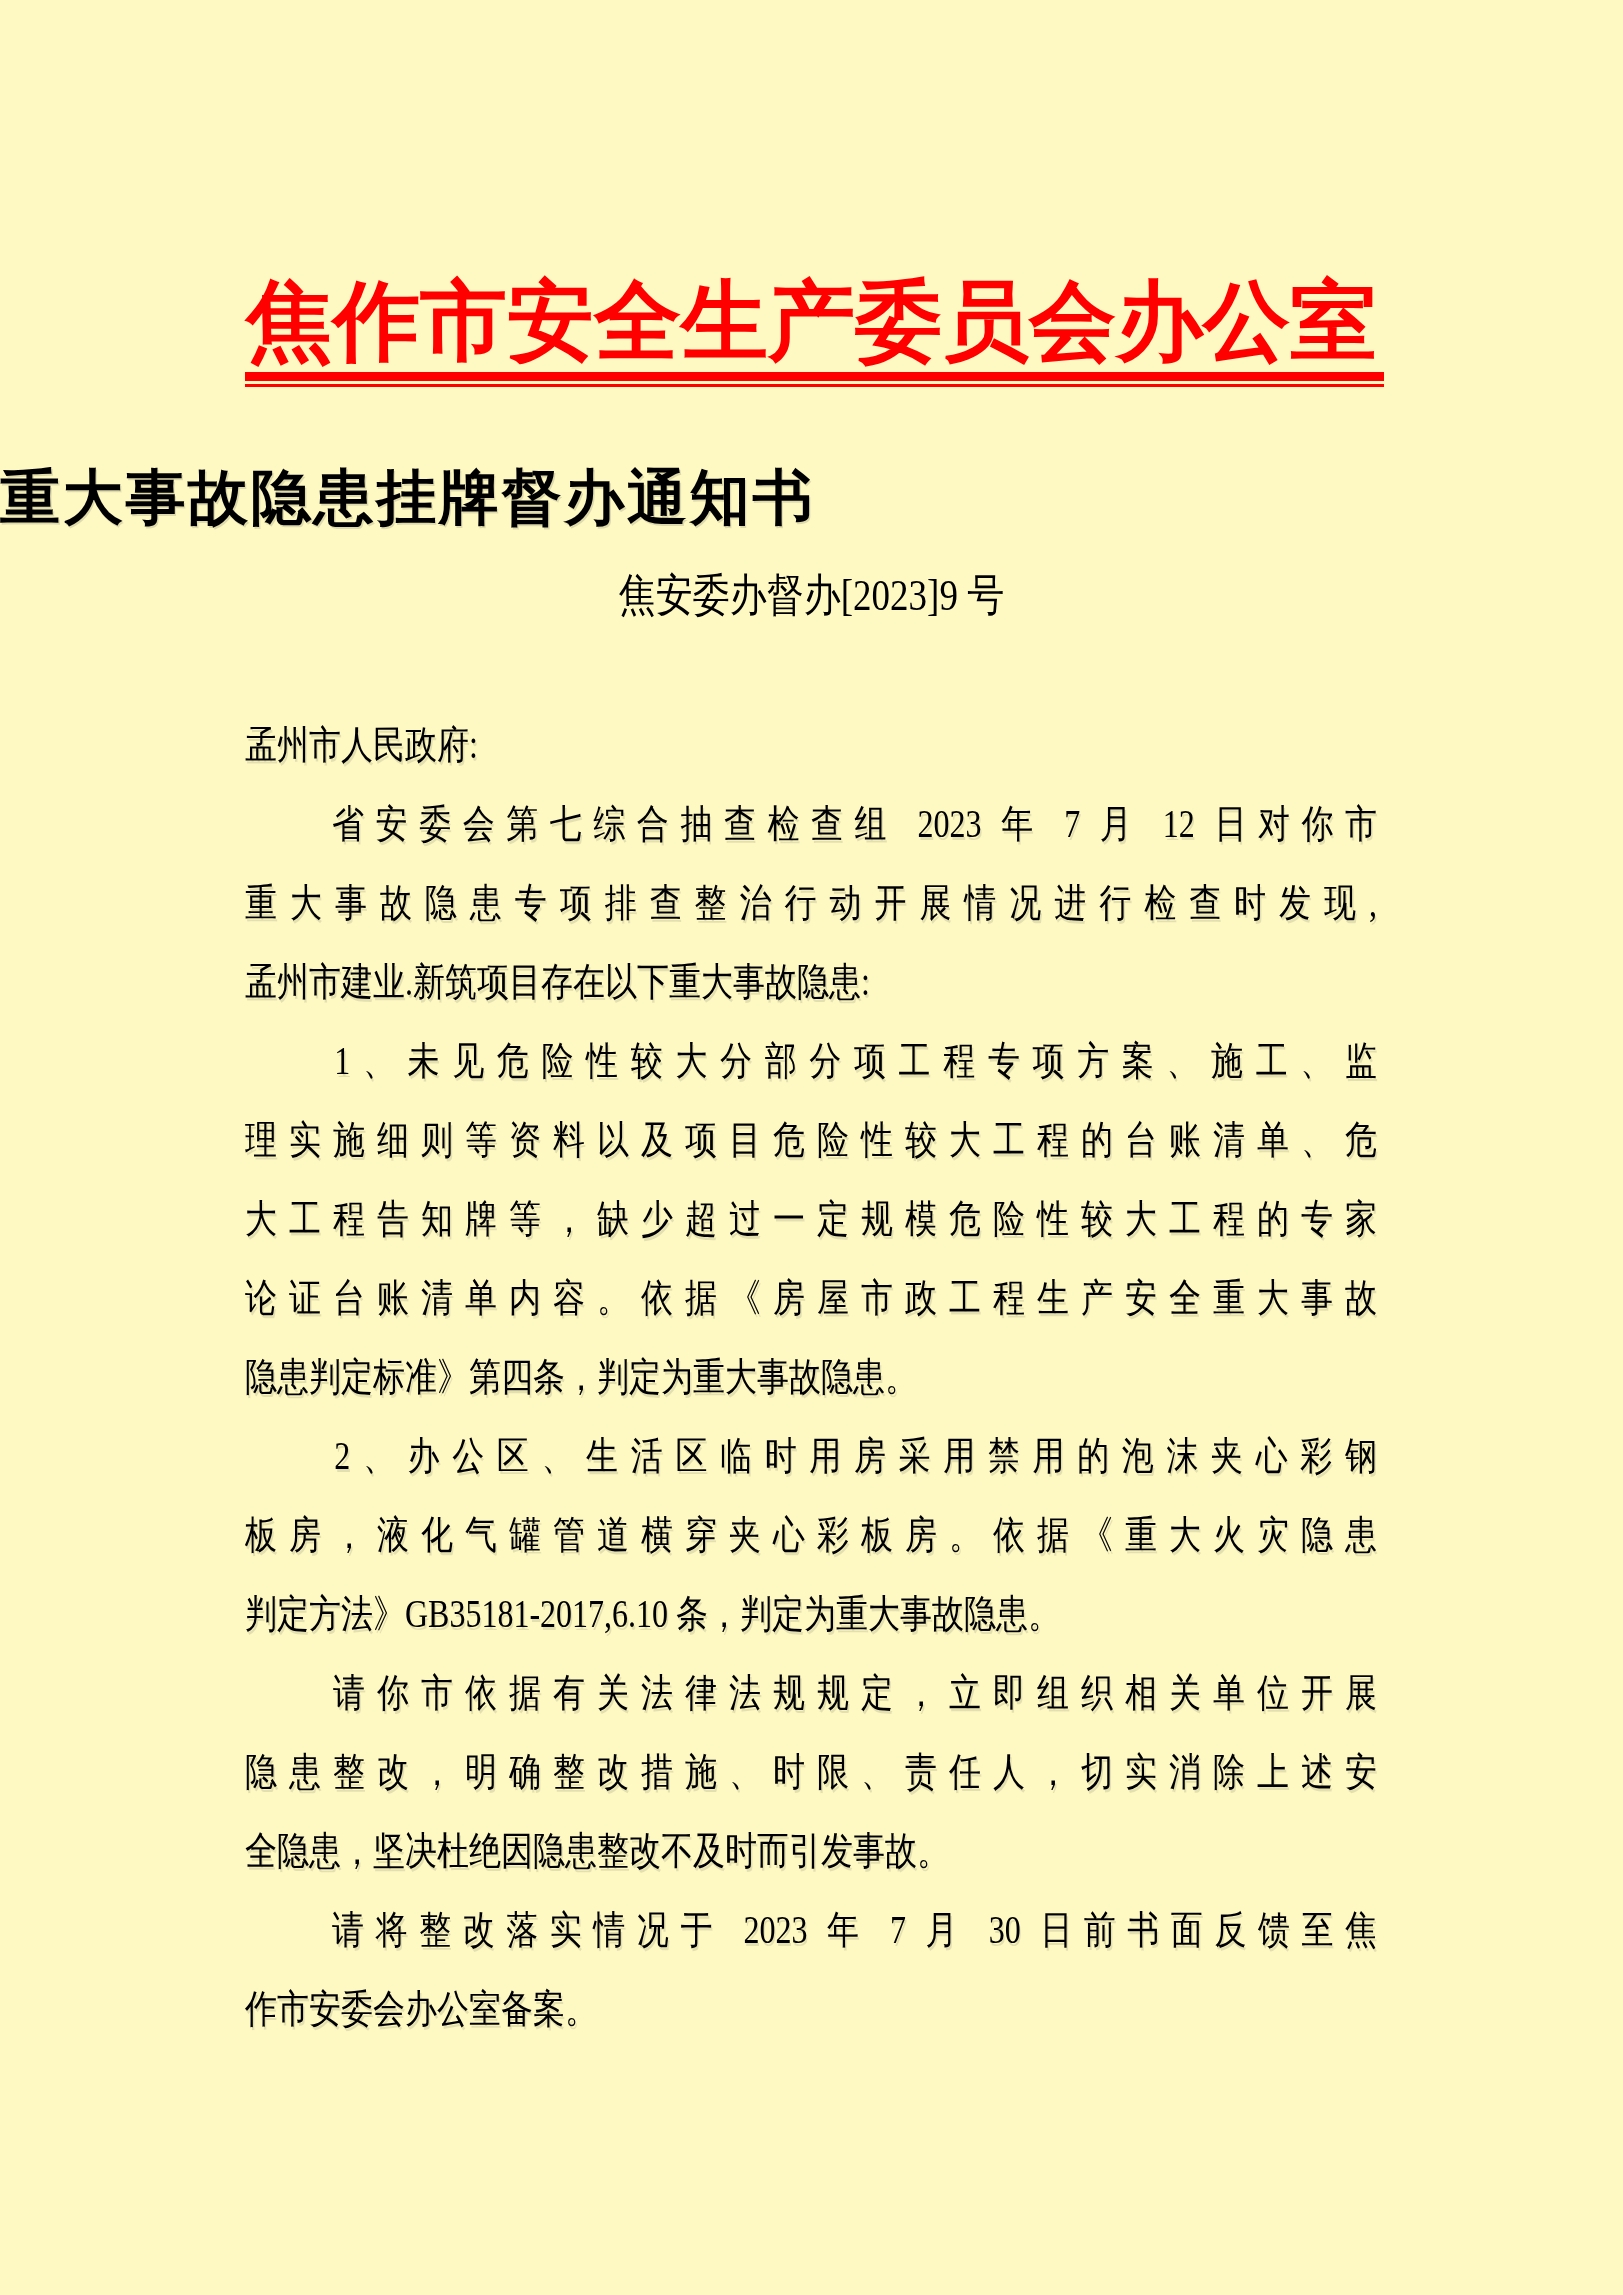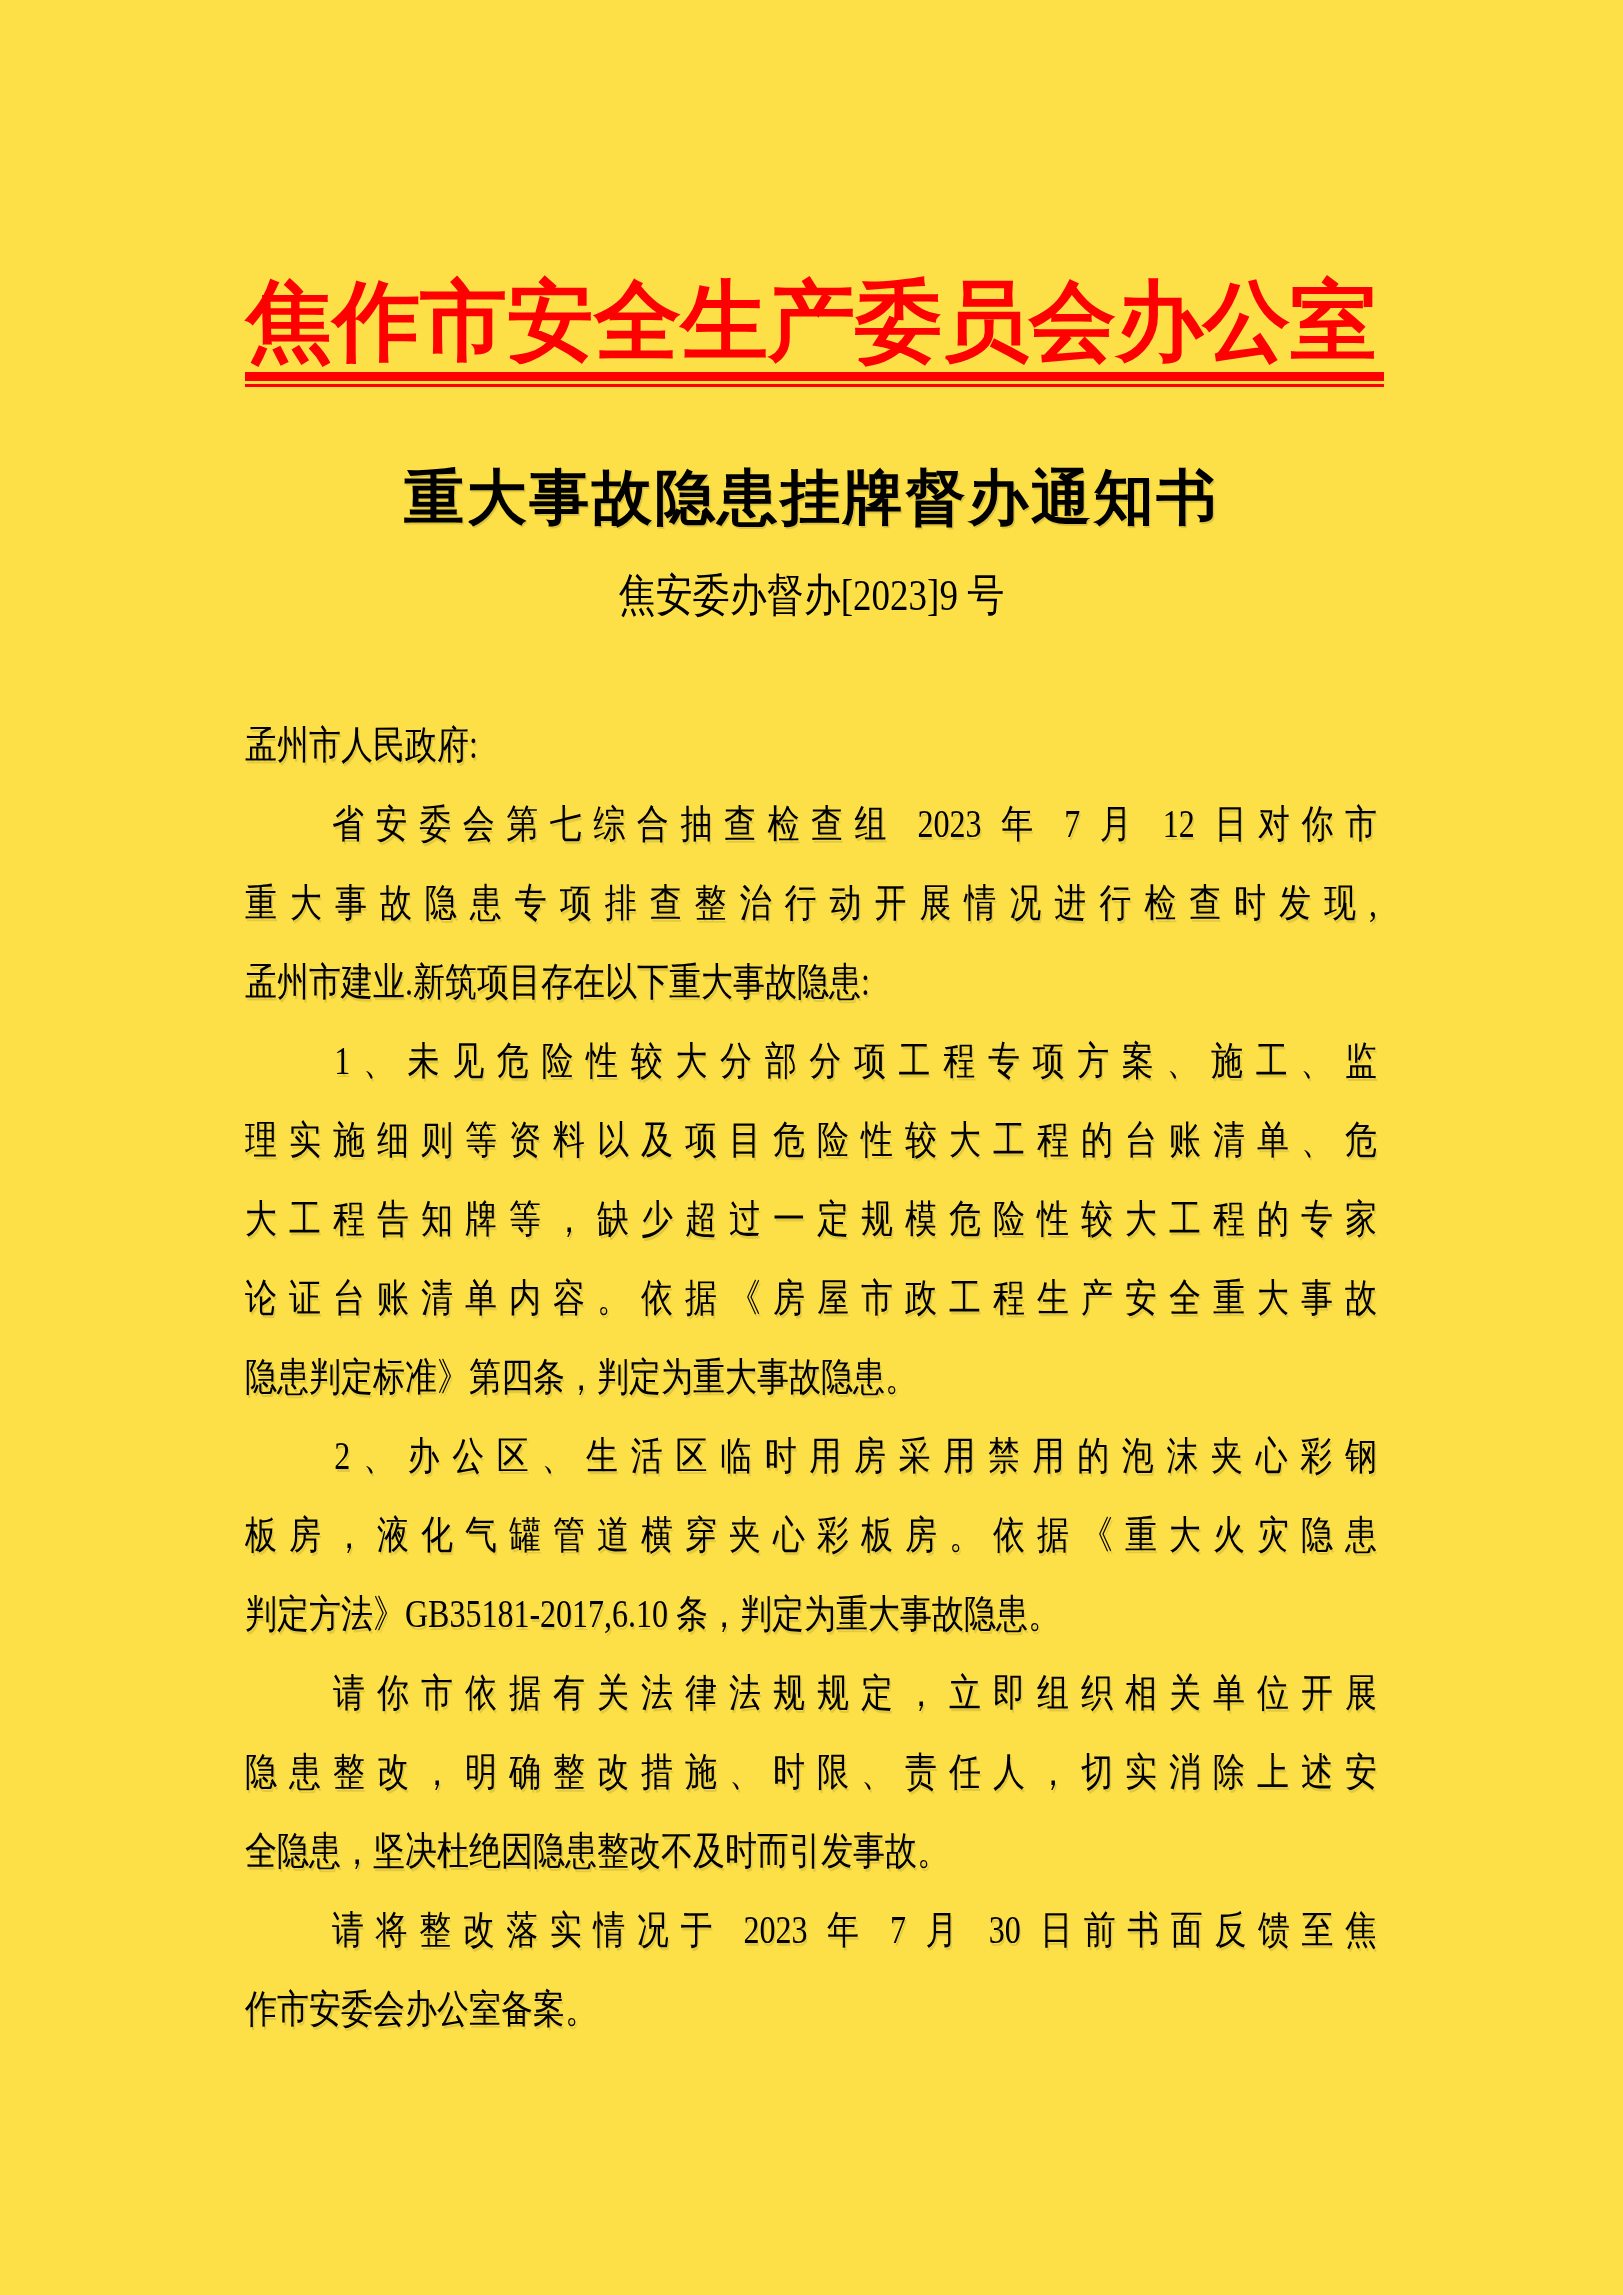--- a/index.html
+++ b/index.html
@@ -1,20 +1,20 @@
 <!DOCTYPE html>
 <html style="font-size:11px"><head>
 <meta charset="utf-8">
 <style>
   html, body { margin: 0; padding: 0; background: #ffffff; }
   .page {
     position: relative;
     width: 1623px;
     height: 2295px;
-    background: #fde047;
+    background: #fef9c3;
     overflow: hidden;
     font-family: "Liberation Serif", "DejaVu Serif", serif;
     color: #000000;
   }
   
   .org-title {
     position: absolute;
     top: 274px;
     left: 0;
     width: 100%;
@@ -41,21 +41,20 @@
     width: 1139px;
     height: 3.4px;
     background: #ff0000;
   }
   
   .doc-title {
     position: absolute;
     top: 451px;
     left: 0;
     width: 100%;
-    text-align: center;
     font-size: 60px;
     line-height: 95px;
     font-weight: bold;
     letter-spacing: 2.7px;
     white-space: nowrap;
     text-shadow: 1.4px 2px 0 rgba(0,0,0,0.12);
   }
   
   .doc-number {
     position: absolute;

